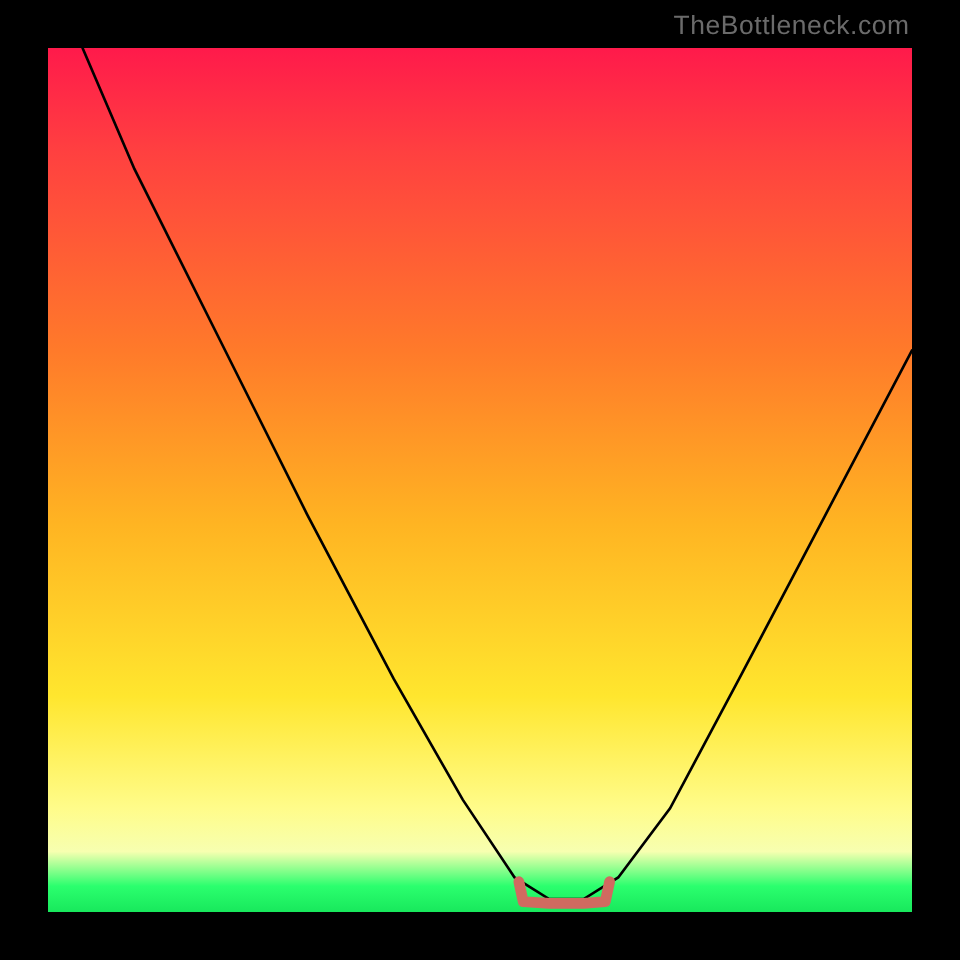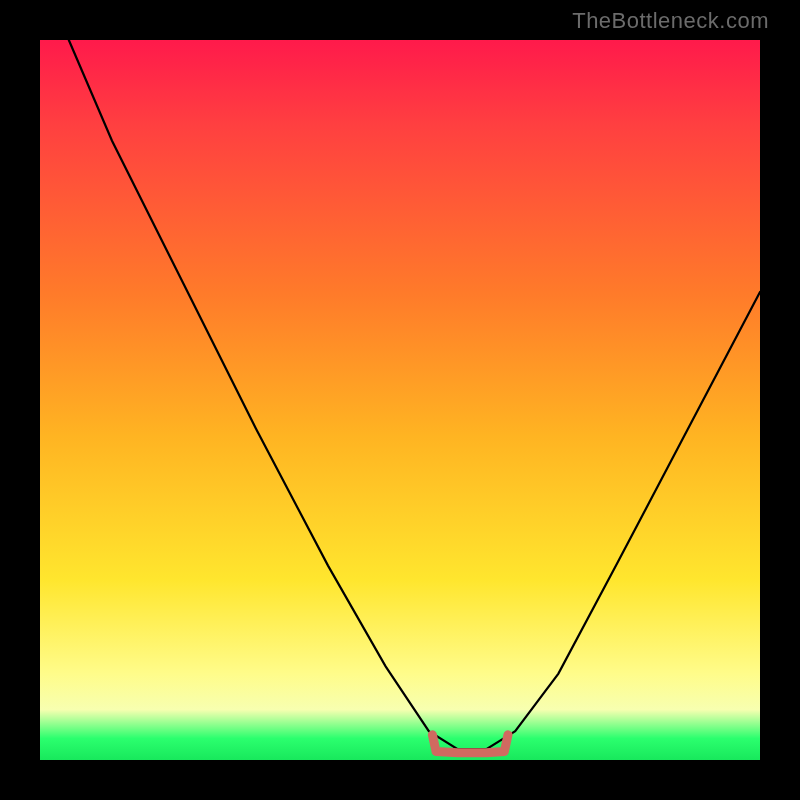--- a/index.html
+++ b/index.html
@@ -33,21 +33,21 @@
       #ffe62e 75%,
       #fffc8a 88%,
       #f7ffb0 93%,
       #2bff6e 97%,
       #18e85c 100%
     );
   }
   .watermark {
     position: absolute;
     top: 8px;
-    right: 31px;
+    right: 42px;
     color: #6b6b6b;
     font-size: 22px;
     letter-spacing: 0.5px;
     user-select: none;
   }
   svg.curve {
     position: absolute;
     left: 0;
     top: 0;
     width: 720px;

